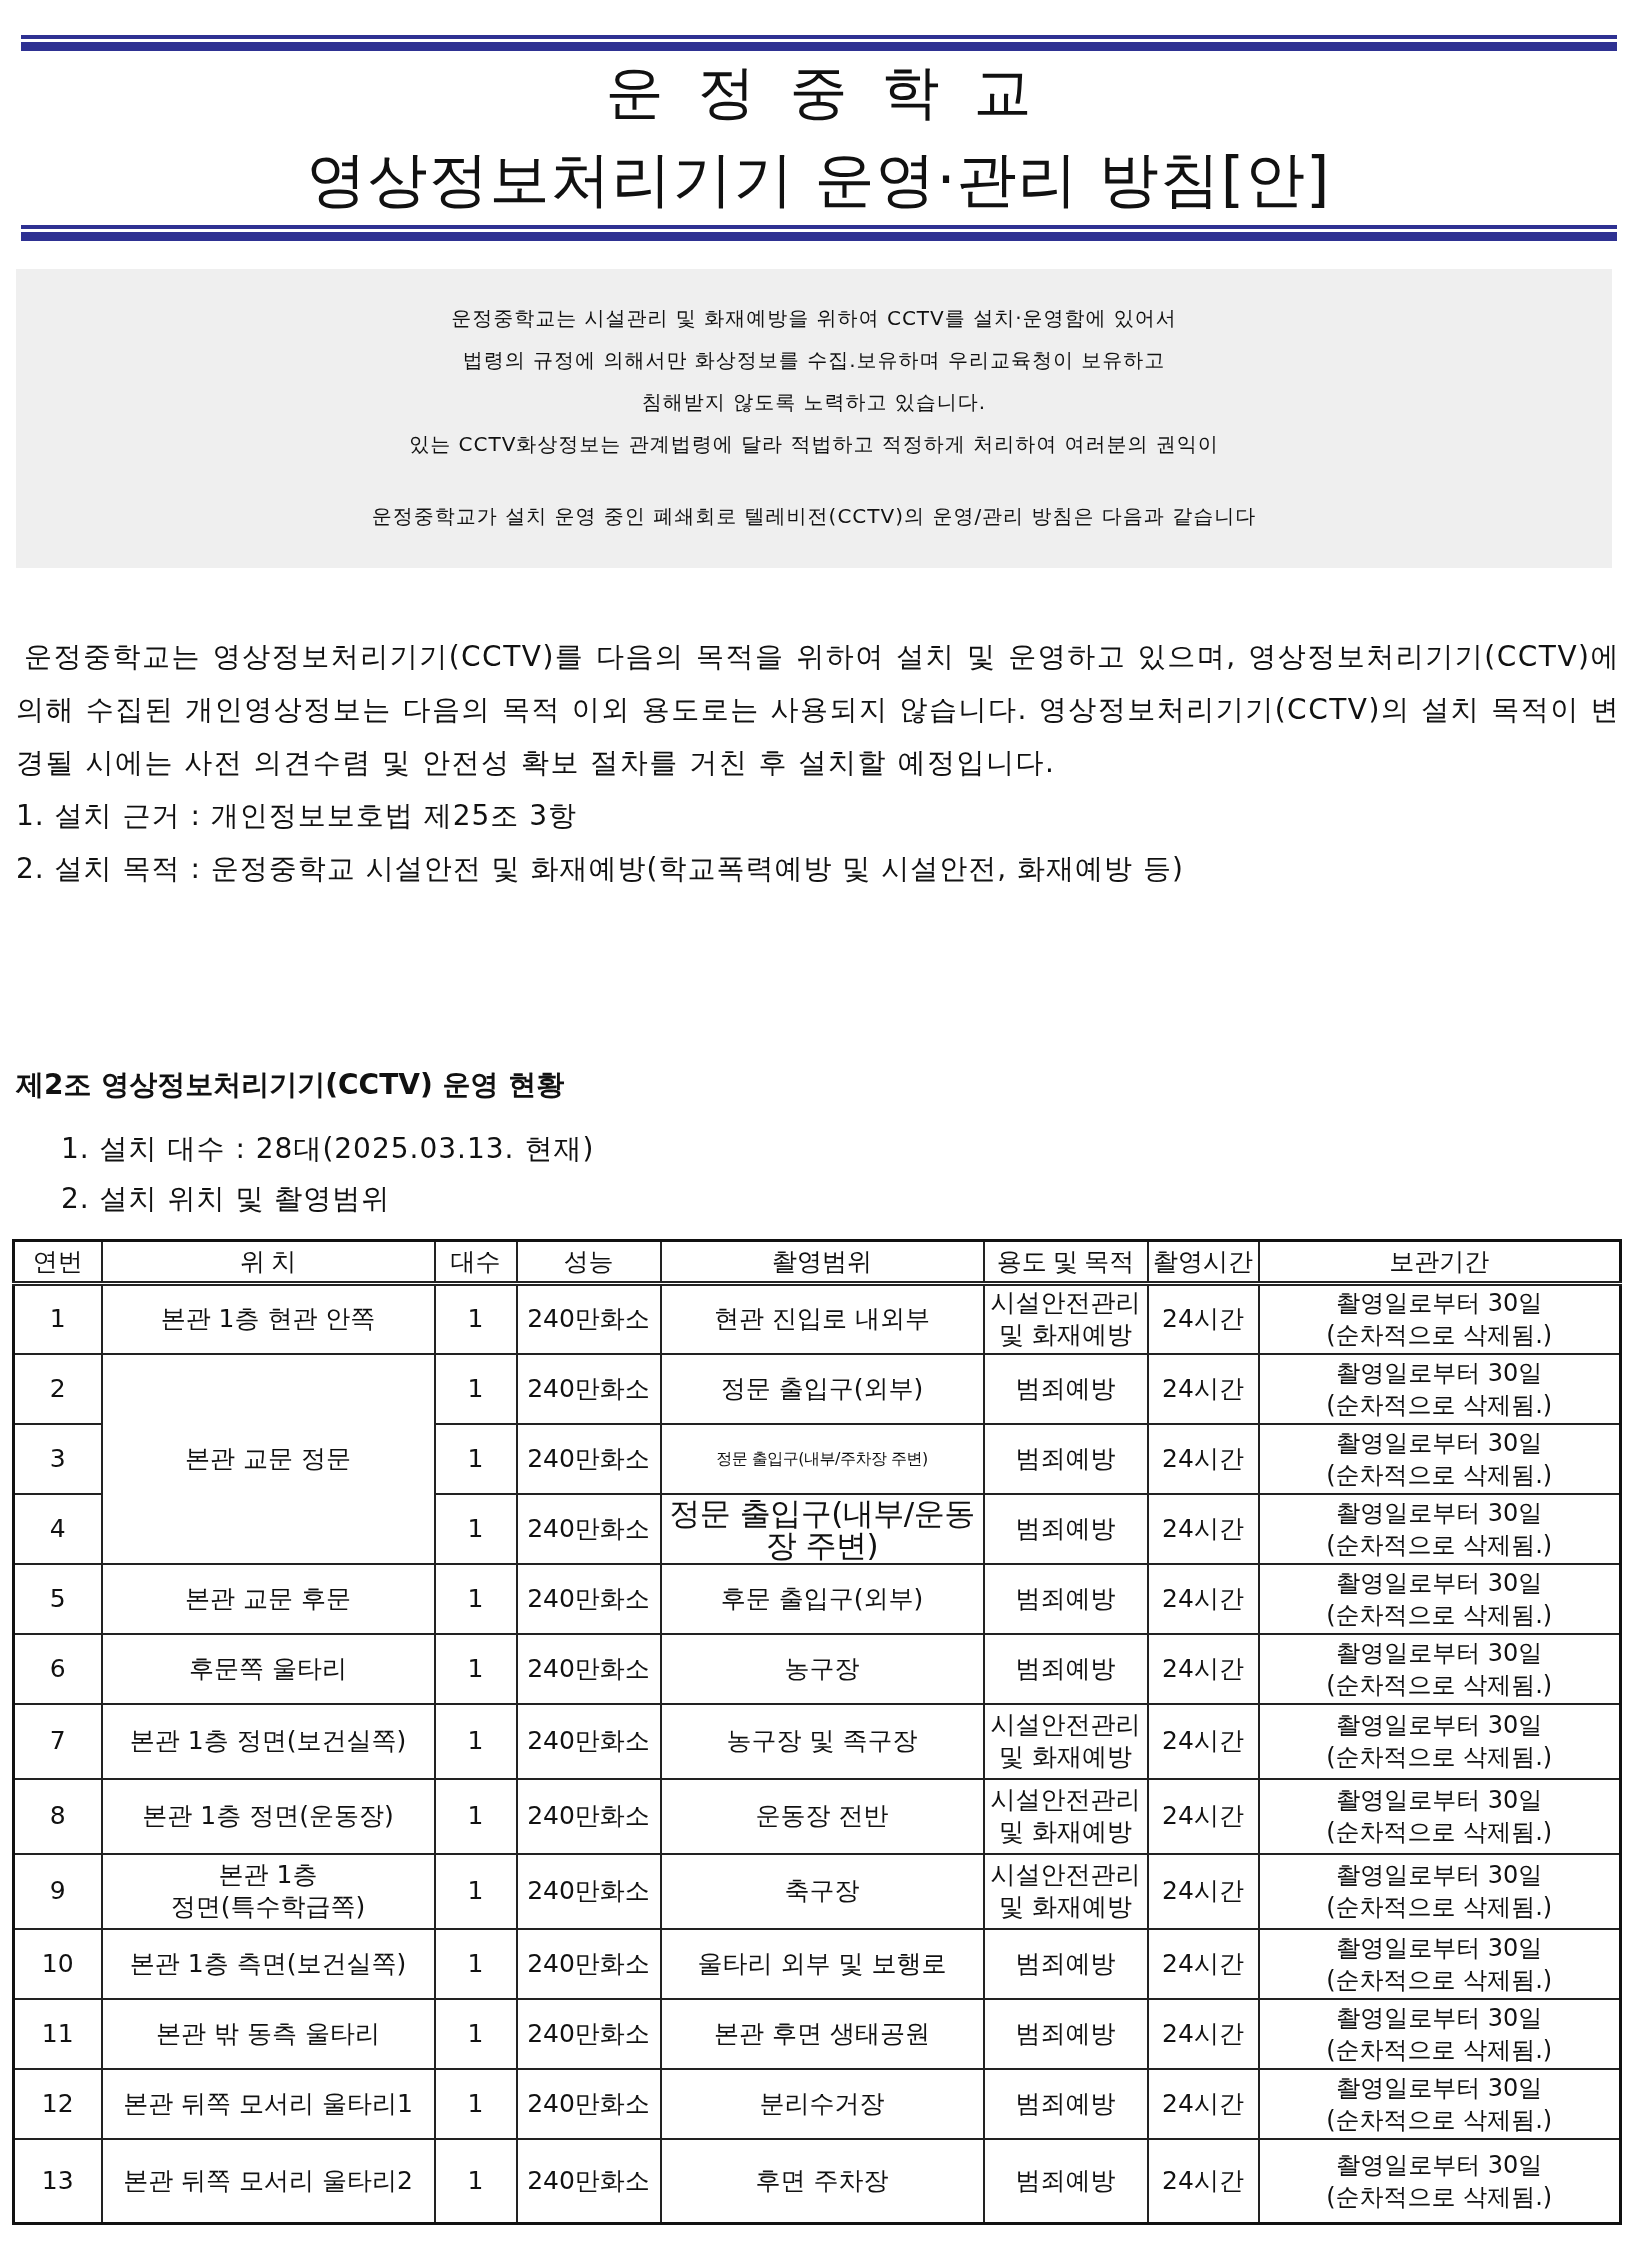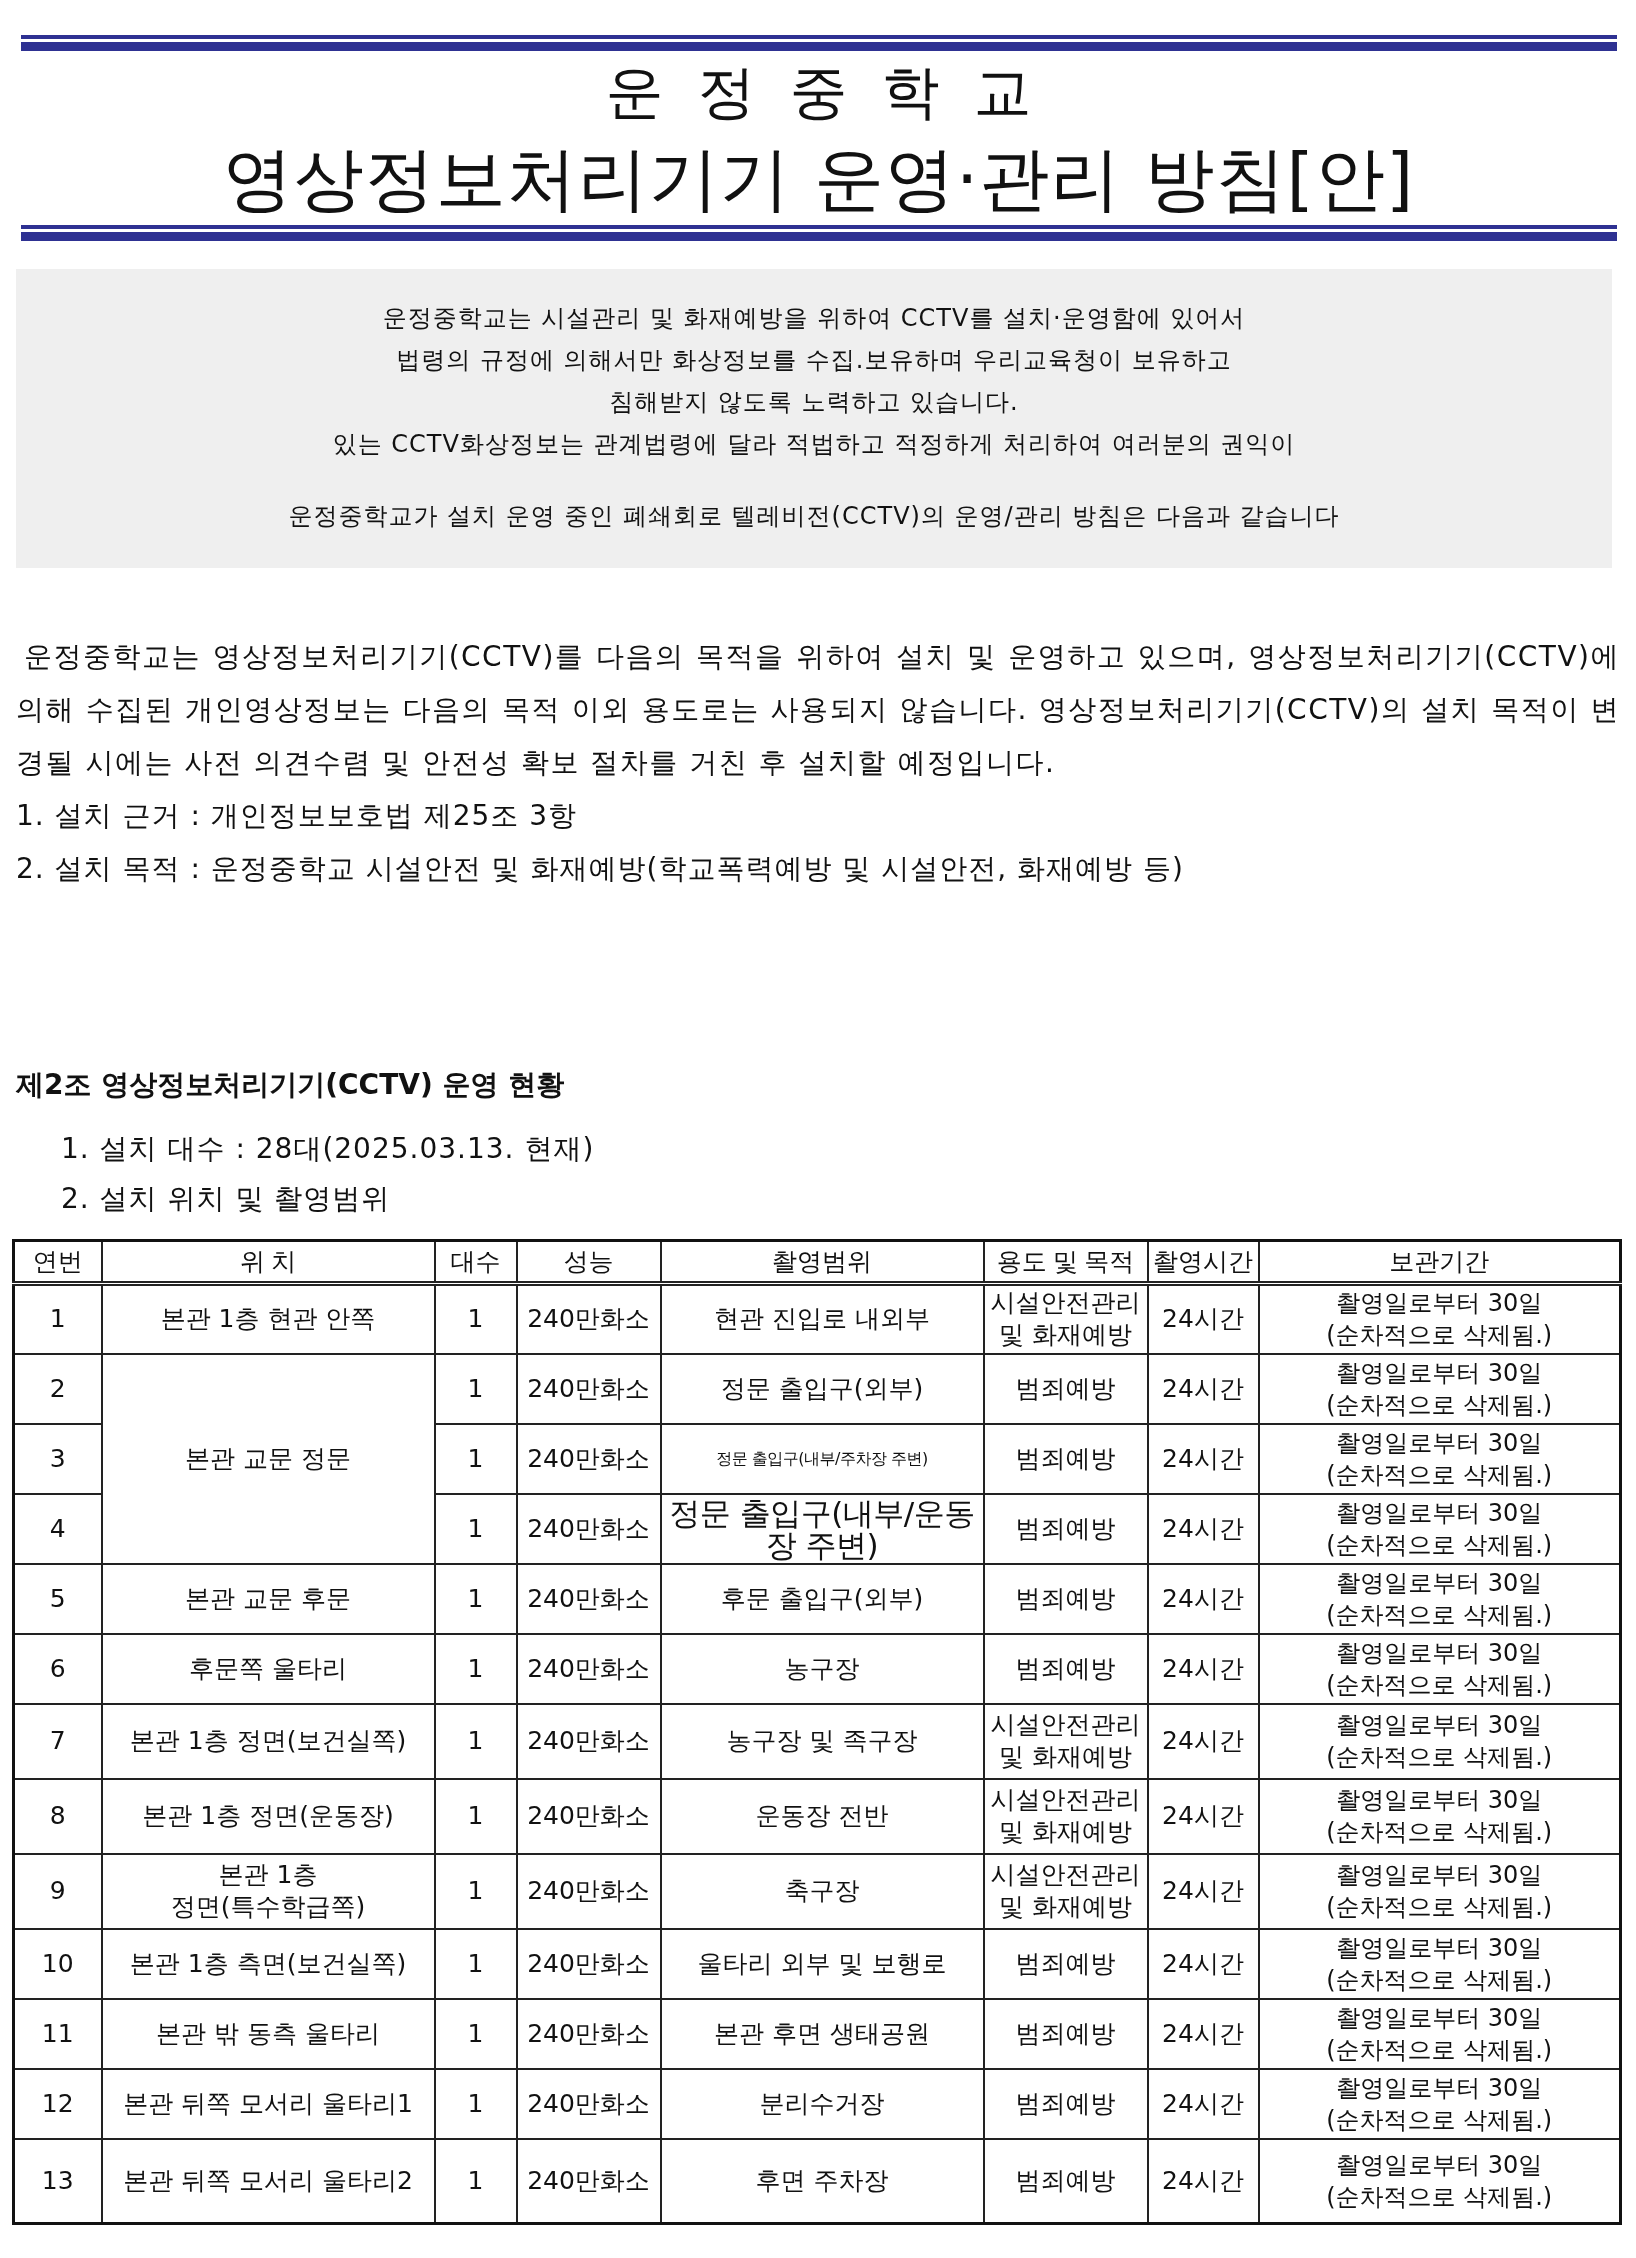--- a/index.html
+++ b/index.html
@@ -20,29 +20,29 @@
   #band-bottom { top: 225px; }
 
   .title-school {
     position: absolute; top: 52px; left: 0; width: 1637px;
     text-align: center; font-size: 58px; letter-spacing: 34px;
     padding-left: 34px; line-height: 80px;
     font-family: "DejaVu Sans", sans-serif;
   }
   .title-policy {
     position: absolute; top: 139px; left: 0; width: 1637px;
-    text-align: center; font-size: 70px; line-height: 80px;
+    text-align: center; font-size: 60px; line-height: 80px;
     letter-spacing: 1px;
     font-family: "DejaVu Sans", sans-serif;
   }
 
   .intro-box {
     position: absolute; top: 269px; left: 16px; width: 1596px; height: 299px;
     background: #efefef;
-    text-align: center; font-size: 24px; color: #111;
+    text-align: center; font-size: 20px; color: #111;
   }
   .intro-box .para1 { position: absolute; top: 28px; left: 0; width: 100%; line-height: 42px; letter-spacing: 1px; }
   .intro-box .para2 { position: absolute; top: 226px; left: 0; width: 100%; line-height: 42px; letter-spacing: 1px; }
 
   .section { position: absolute; left: 16px; width: 1604px; font-size: 28px; }
   .sec-heading { font-size: 28px; font-weight: bold; line-height: 40px; }
   #sec1 { top: 622px; }
   #sec1 .body { line-height: 53px; text-align: justify; letter-spacing: 1.5px; margin-top: 8px; text-indent: 8px; }
   #sec1 .item { line-height: 53px; letter-spacing: 1px; }
 

